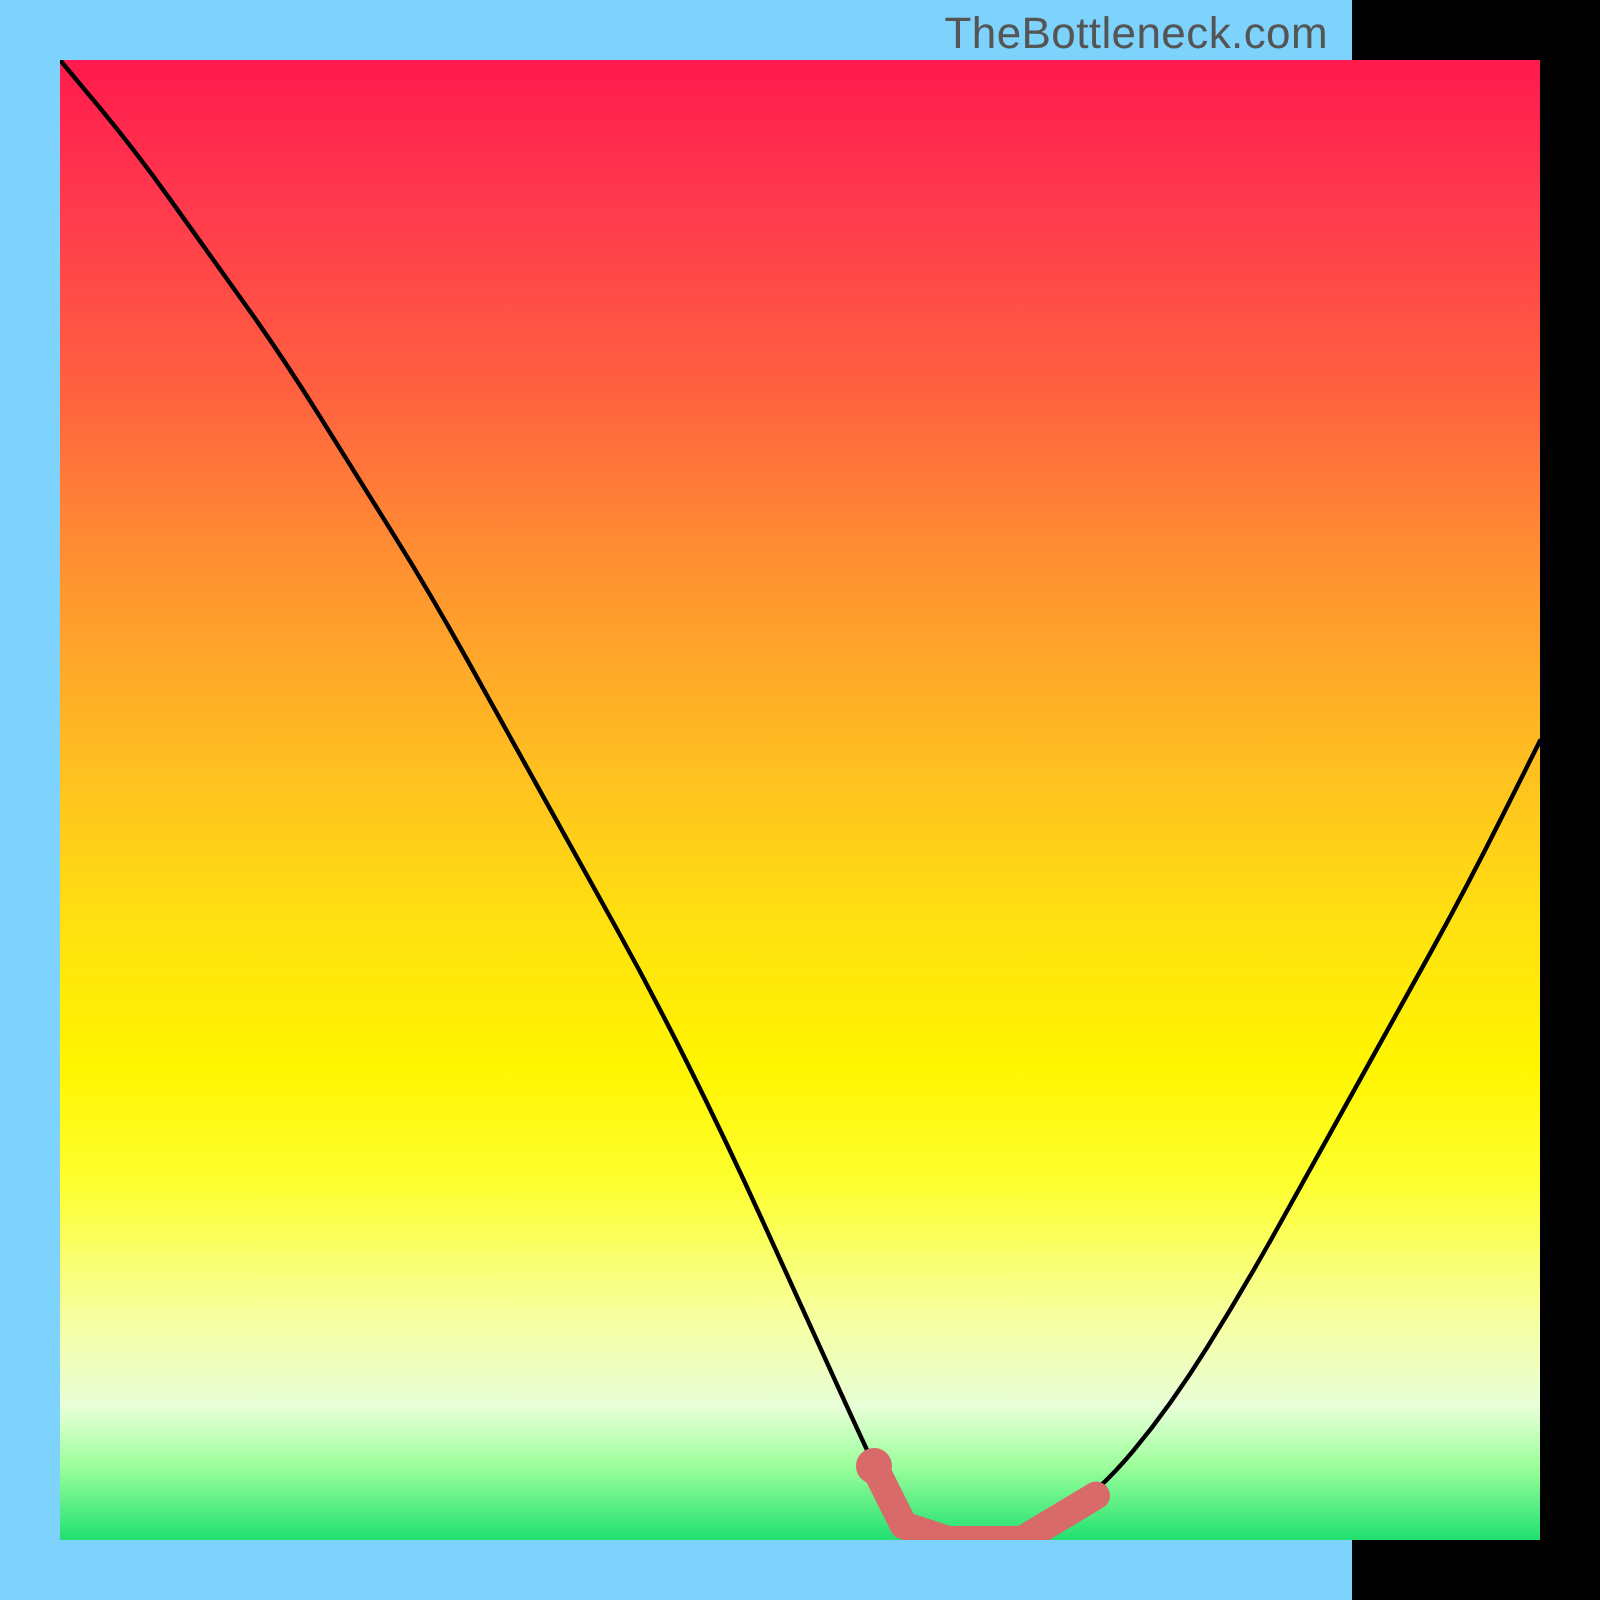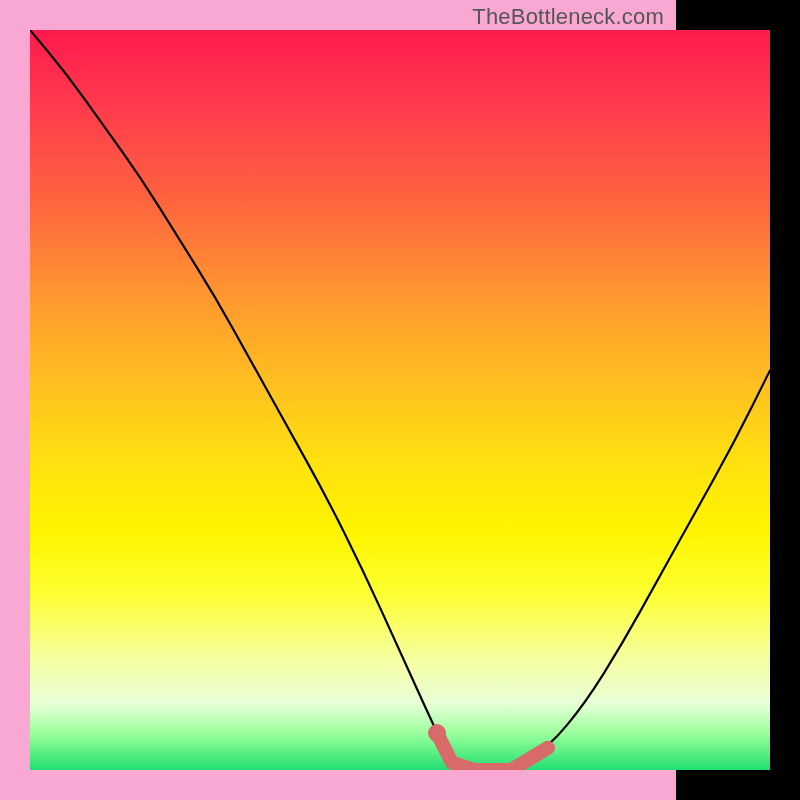--- a/index.html
+++ b/index.html
@@ -8,21 +8,21 @@
     width: 800px;
     height: 800px;
     background: #000;
     overflow: hidden;
     font-family: Arial, Helvetica, sans-serif;
   }
   .outer {
     position: relative;
     width: 676px;
     height: 800px;
-    background: #f9a8d4;
+    background: #7dd3fc;
   }
   .watermark {
     position: absolute;
     top: 4px;
     right: 12px;
     color: #555555;
     font-size: 22px;
     font-weight: 500;
     letter-spacing: 0.2px;
     z-index: 10;

